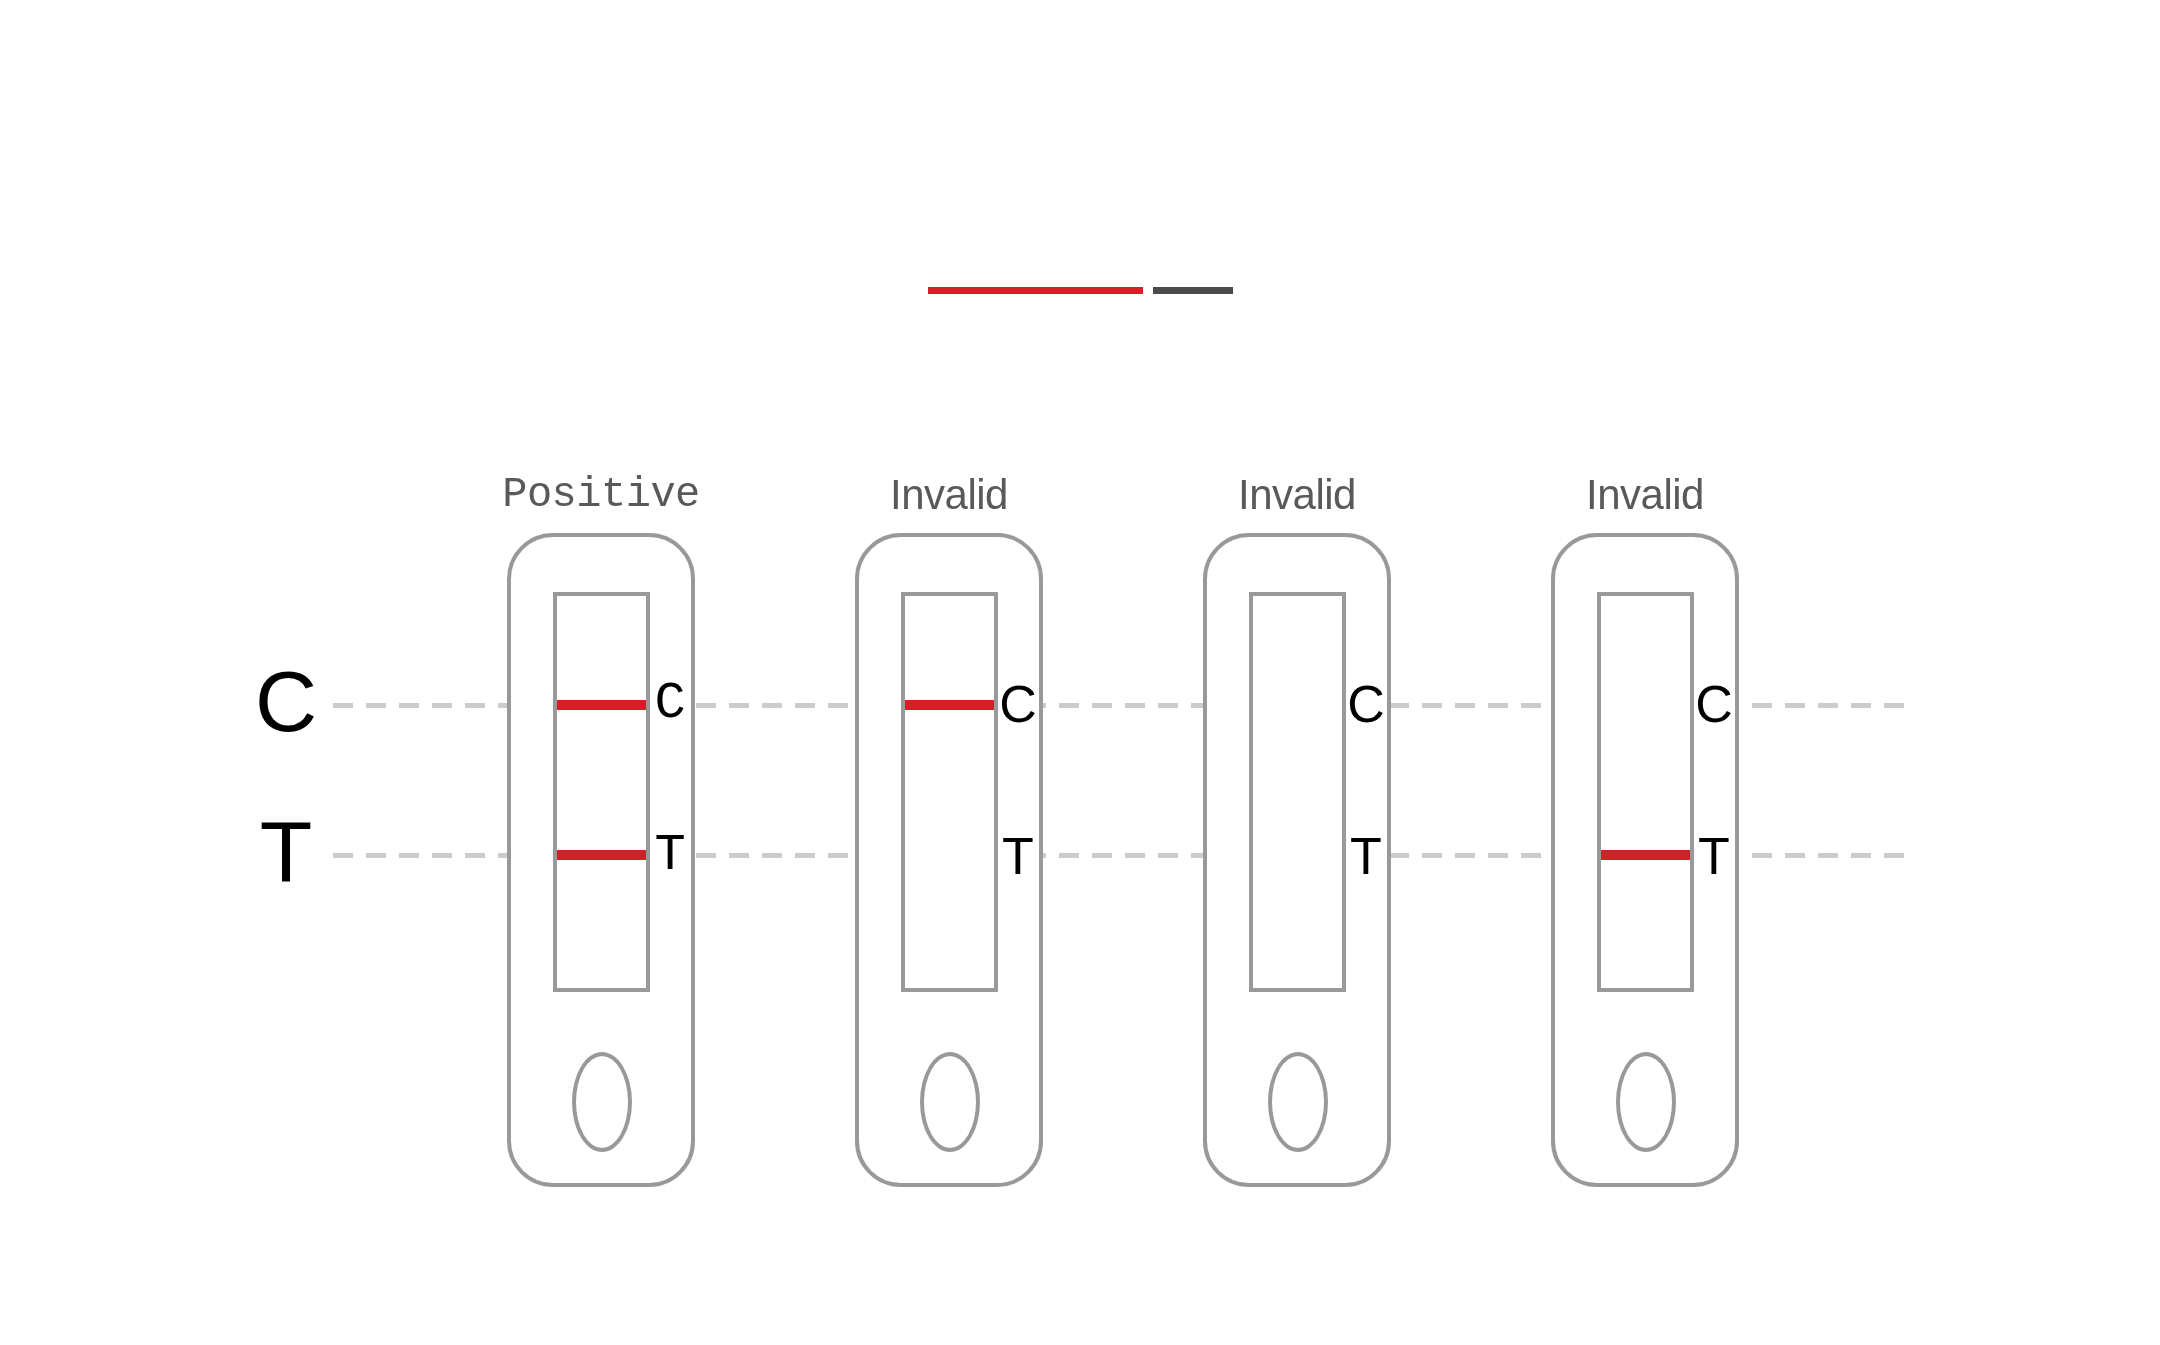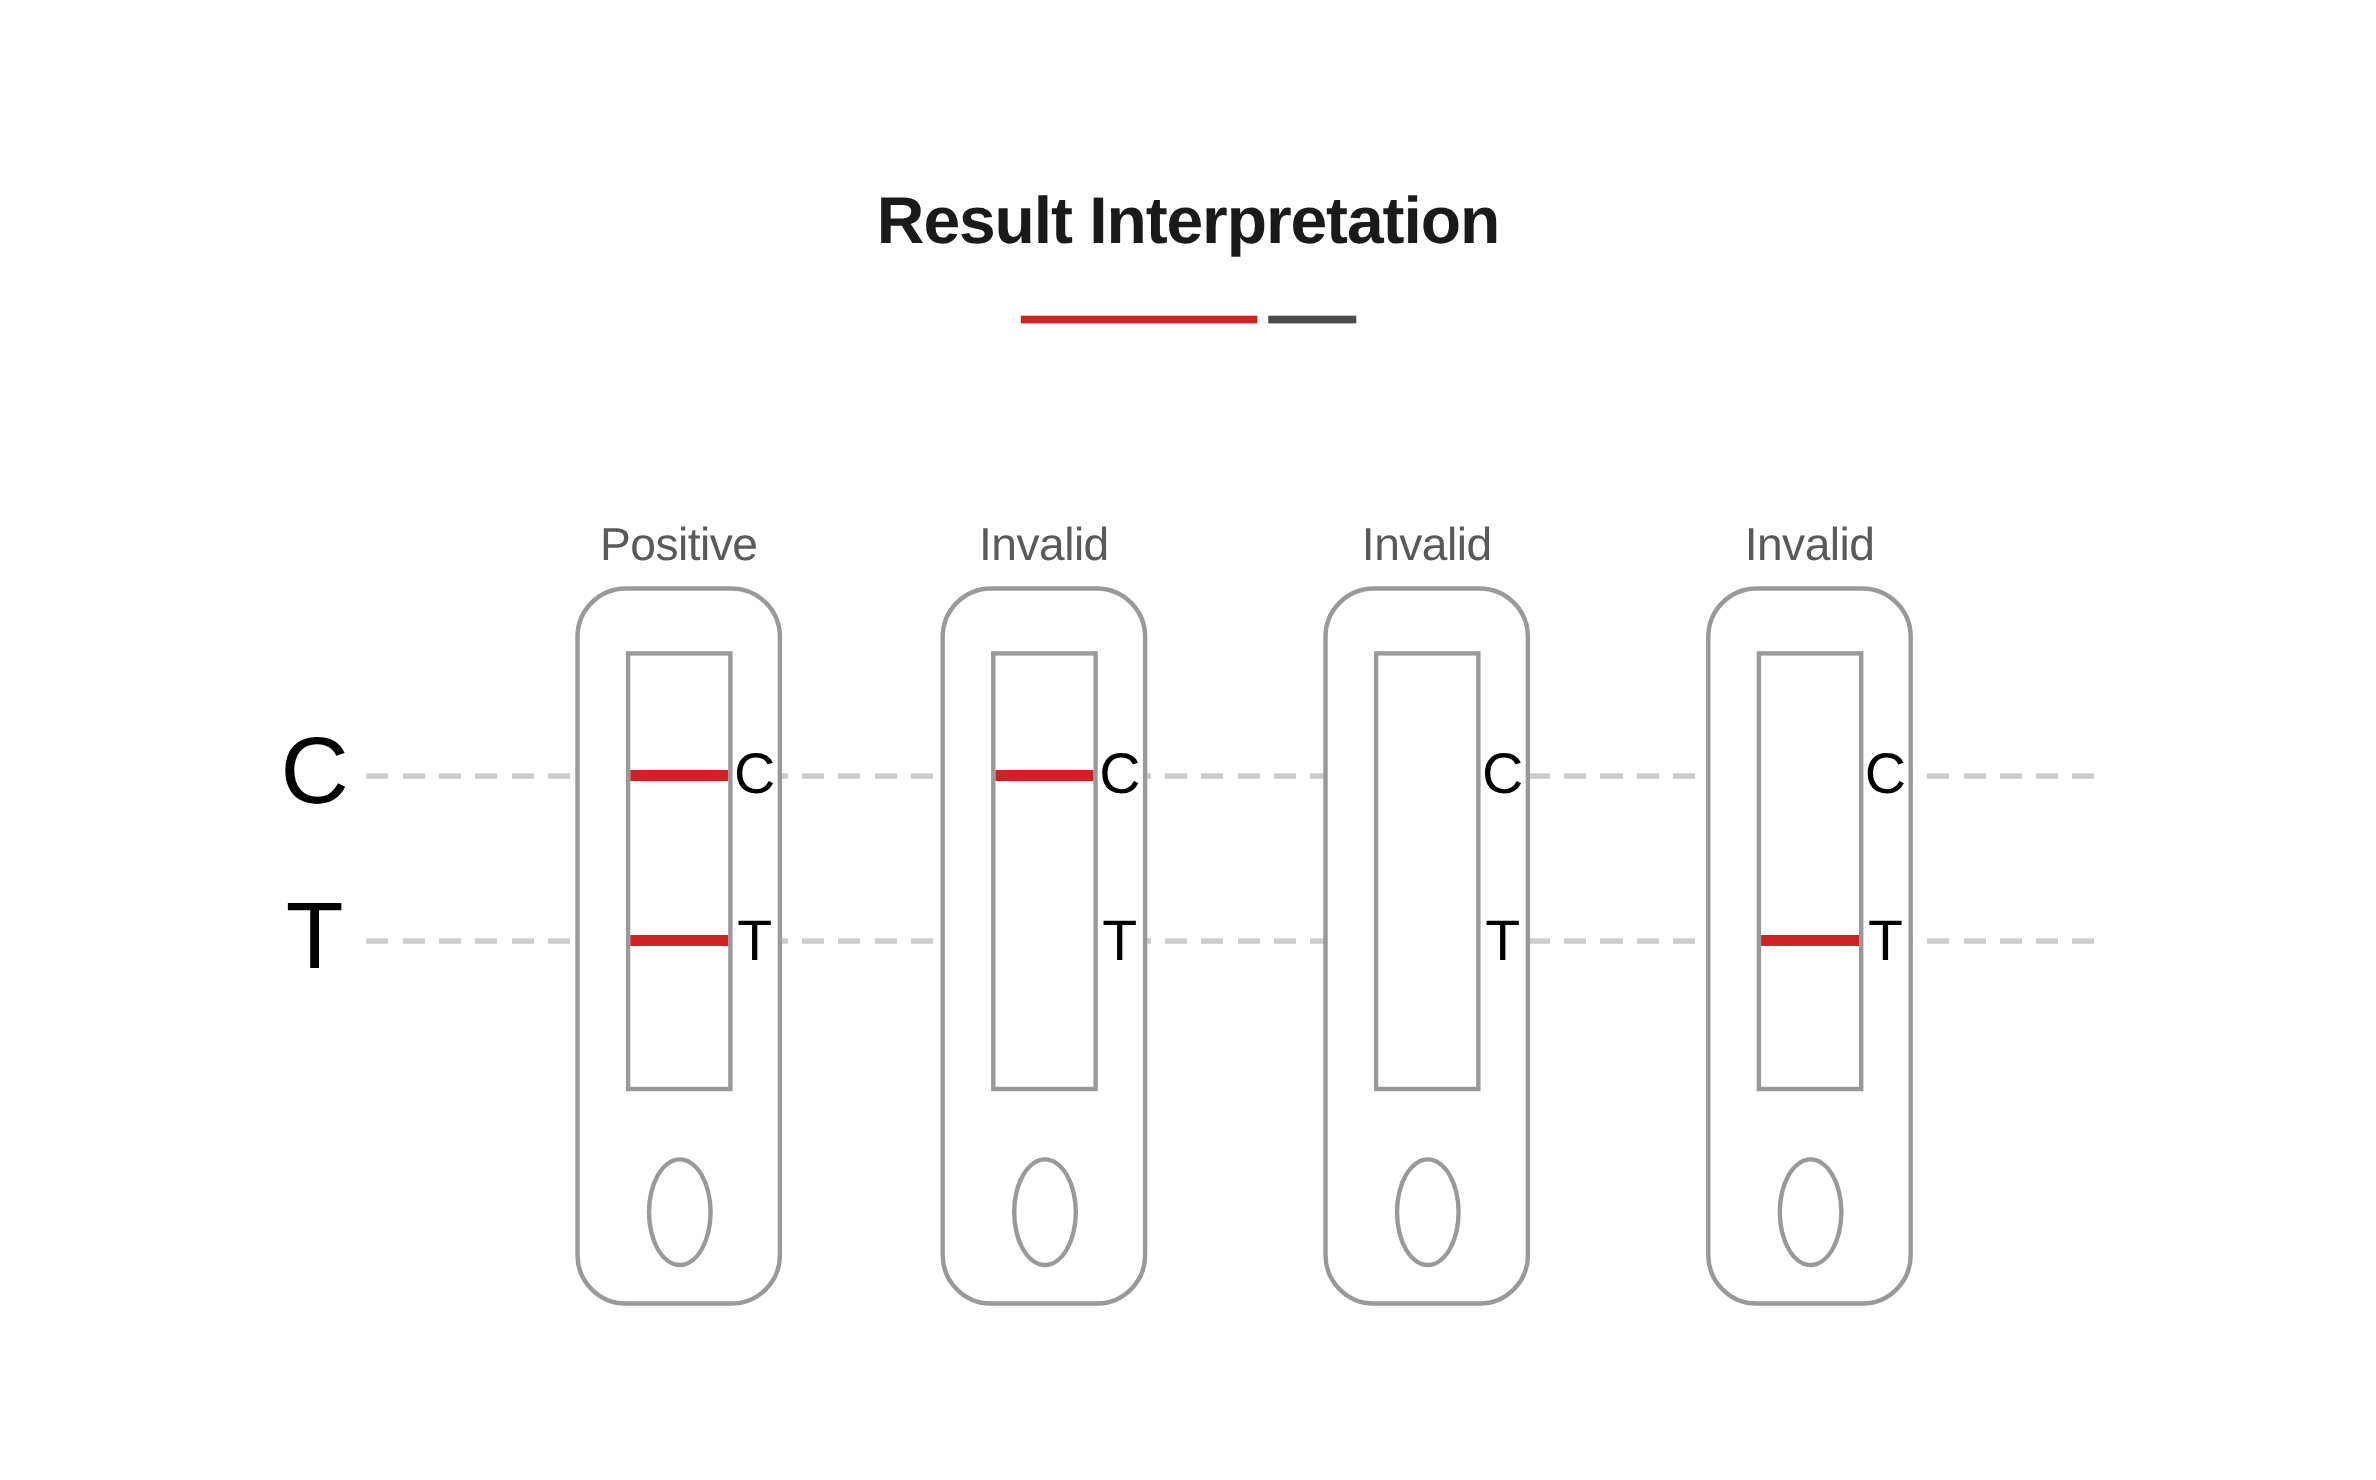--- a/index.html
+++ b/index.html
@@ -127,35 +127,34 @@
     border: 4px solid var(--casing-gray, #98999b);
     border-radius: 50%;
     background: #ffffff;
   }
 </style>
 </head>
 <body>
 
 <div class="stage">
 
-  <div class="title">Result Interpretation</div>
 
   <div class="divider">
     <div class="divider-seg red"></div>
     <div class="divider-seg dark"></div>
   </div>
 
   <div class="guideline row-c"></div>
   <div class="guideline row-t"></div>
 
   <div class="axis-letter row-c">C</div>
   <div class="axis-letter row-t">T</div>
 
   <div id="cassette-row">
-      <div class="cassette" style="left: 523px;">
+      <div class="cassette" style="left: 507px; font-family: Liberation Mono, monospace;">
       <div class="cassette-label">Positive</div>
       <div class="result-window">
         <div class="test-line pos-c"></div>
         <div class="test-line pos-t"></div>
       </div>
       <div class="cassette-letter pos-c">C</div>
       <div class="cassette-letter pos-t">T</div>
       <div class="sample-well"></div>
     </div>
       <div class="cassette" style="left: 855px;">

